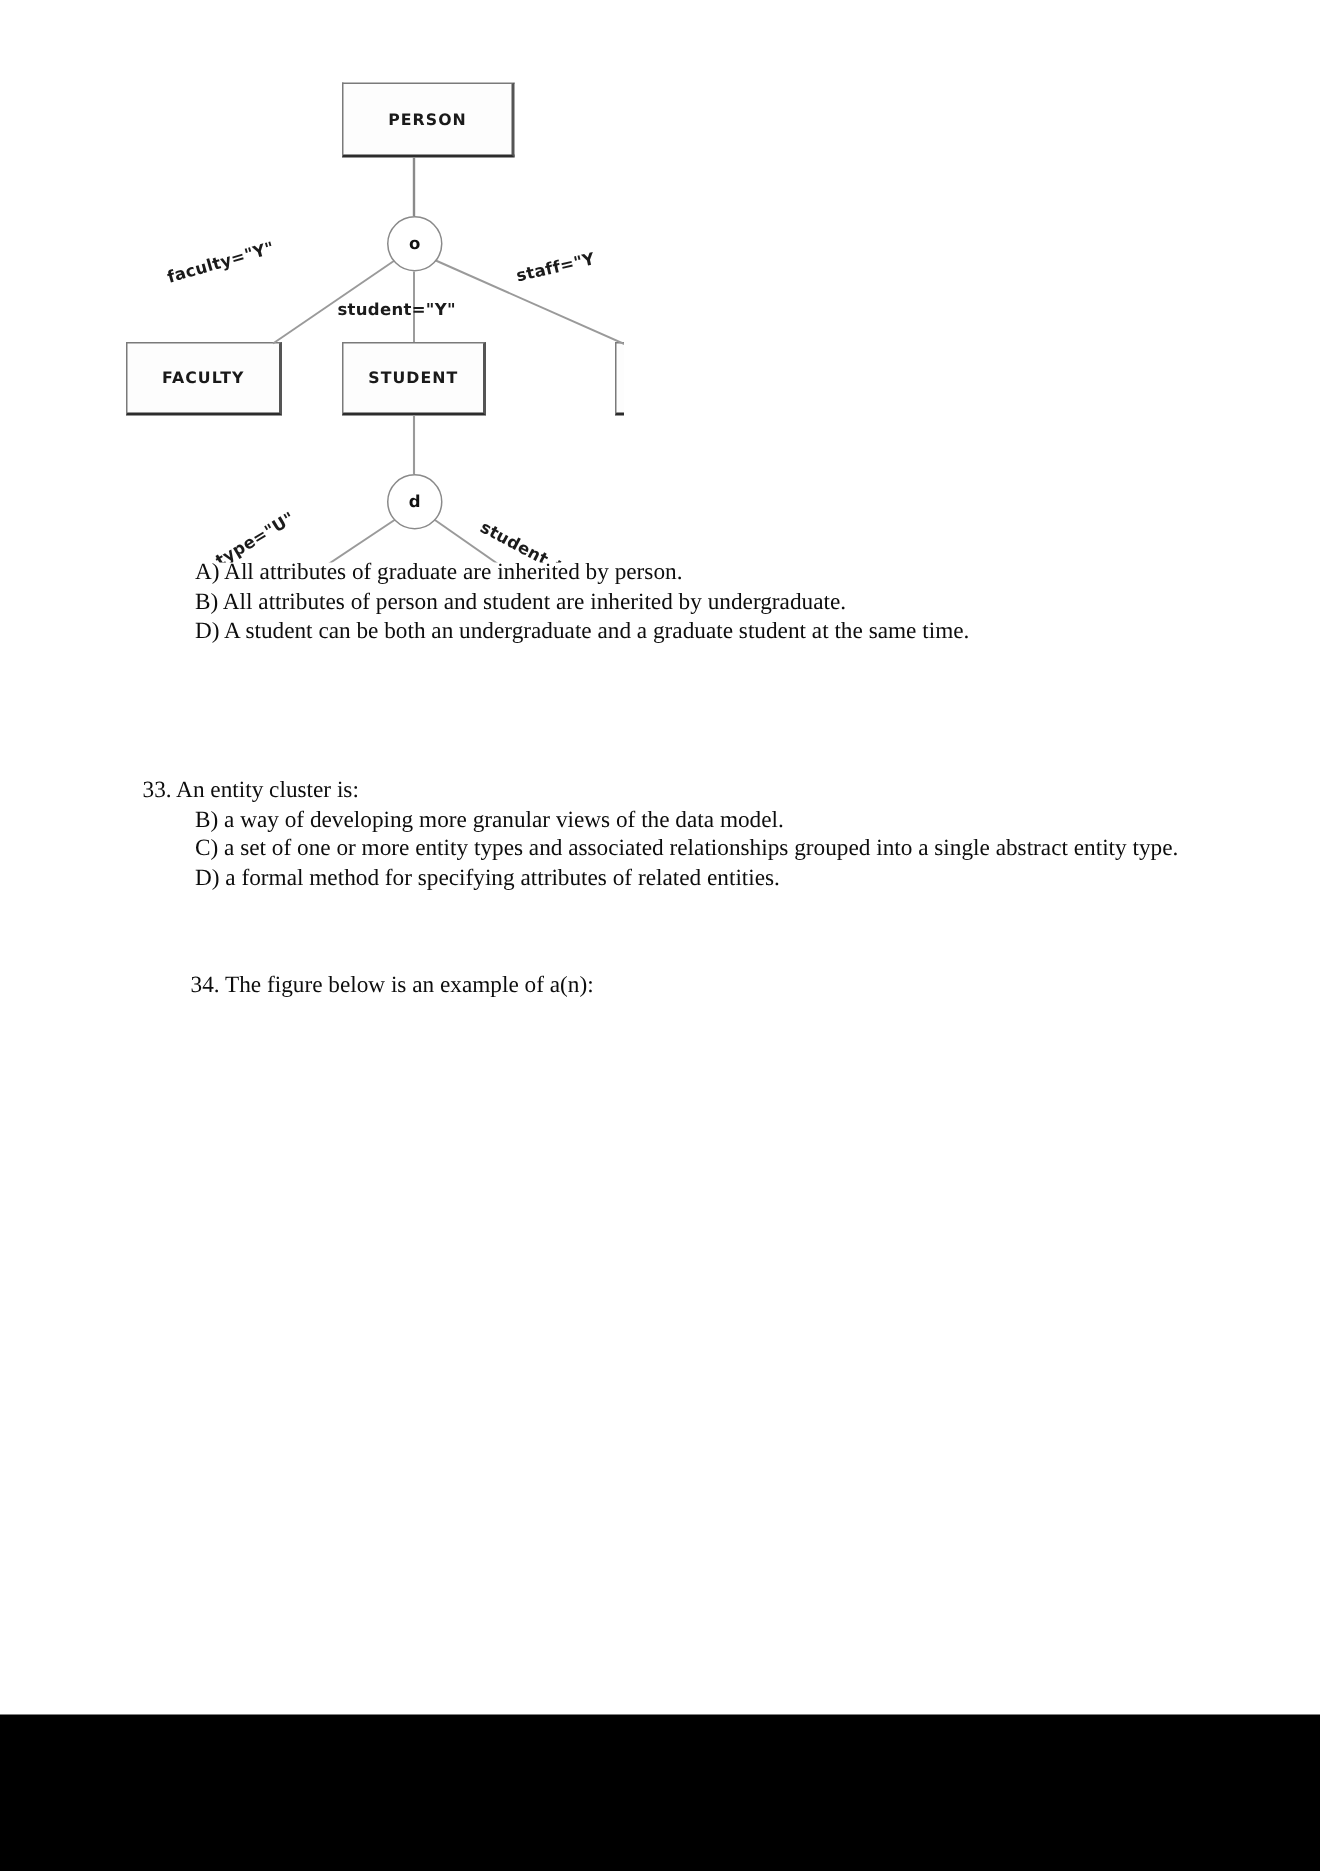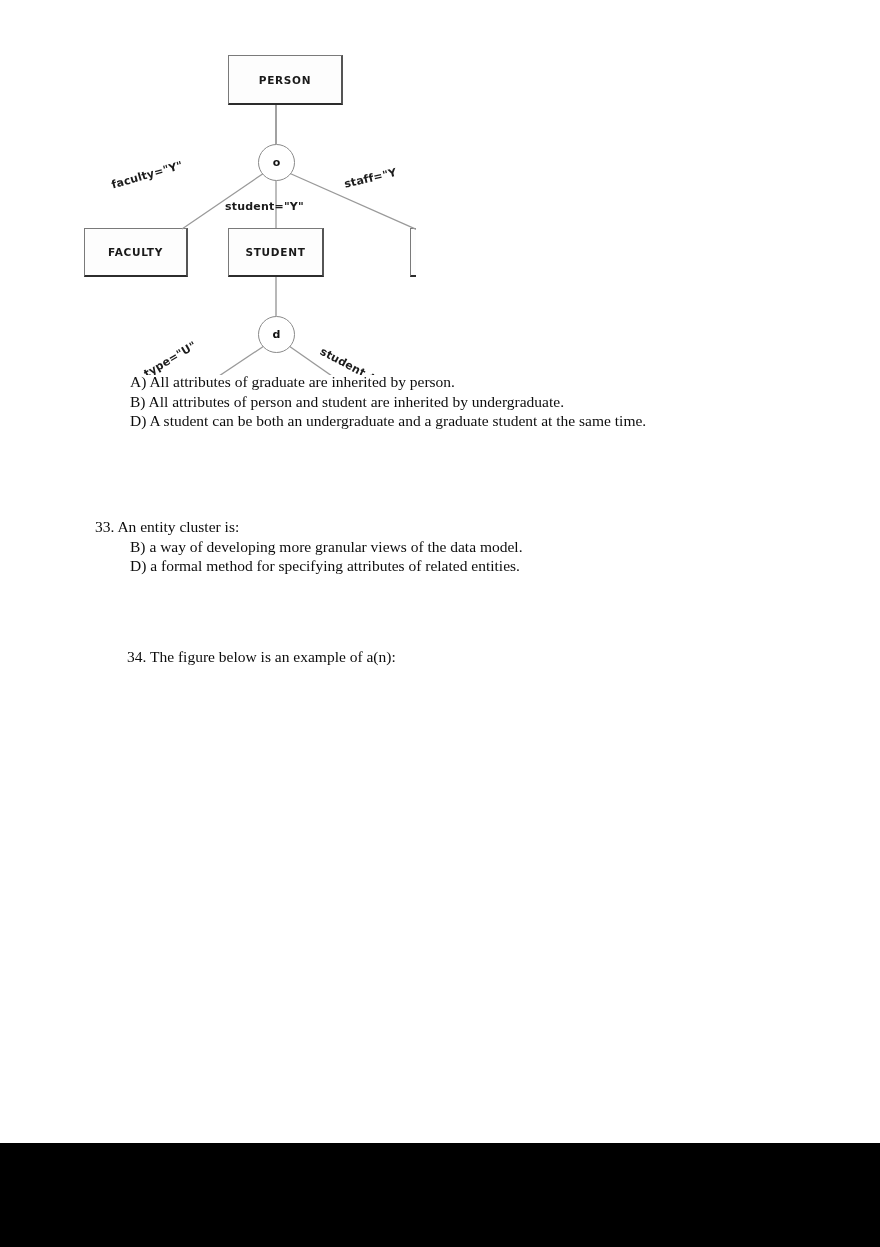--- a/index.html
+++ b/index.html
@@ -208,20 +208,24 @@
   <div class="q-block" style="top:489px;margin-top:28px;">
     <div class="q-stem">
       <span>33.</span>
       <span>An entity cluster is:</span>
     </div>
     <div class="q-option">
       <span class="opt-letter">B)</span>
       <span class="opt-text">a way of developing more granular views of the data model.</span>
     </div>
     <div class="q-option">
+      <span class="opt-letter">C)</span>
+      <span class="opt-text">a set of one or more entity types and associated relationships grouped into a single abstract entity type.</span>
+    </div>
+    <div class="q-option">
       <span class="opt-letter">D)</span>
       <span class="opt-text">a formal method for specifying attributes of related entities.</span>
     </div>
   </div>
 
   <div class="q-block" style="top:647px;padding-left:32px;">
     <div class="q-stem">
       <span>34.</span>
       <span>The figure below is an example of a(n):</span>
     </div>

